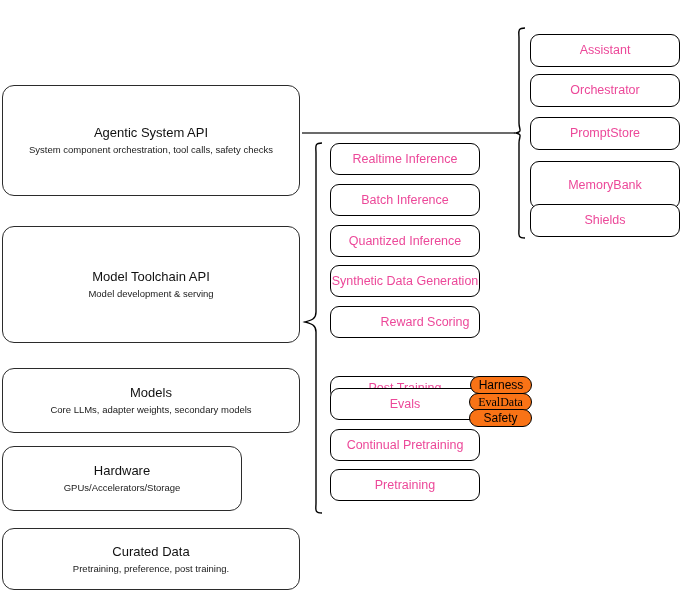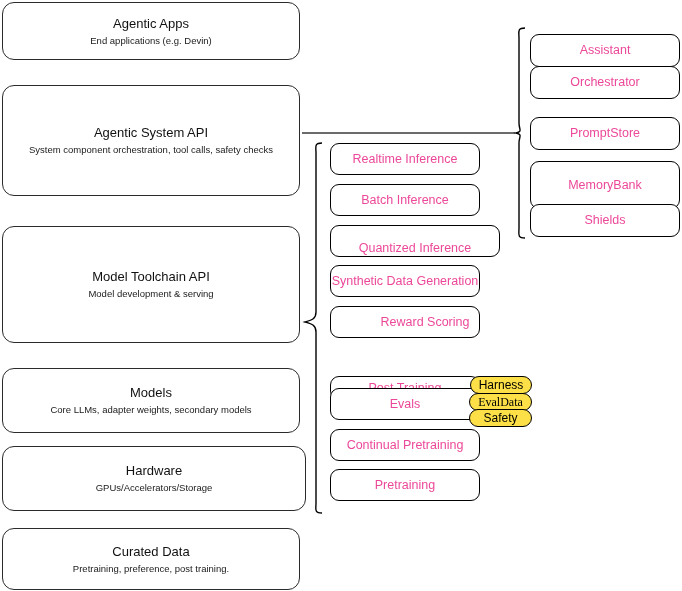--- a/index.html
+++ b/index.html
@@ -66,21 +66,21 @@
     color: #ec4899;
     white-space: nowrap;
   }
 
   
   .pill {
     position: absolute;
     box-sizing: border-box;
     border: 1.4px solid #000000;
     border-radius: 999px;
-    background: #fde047;
+    background: #f97316;
     display: flex;
     align-items: center;
     justify-content: center;
     z-index: 5;
   }
   .pill-label {
     font-size: 12px;
     line-height: 14px;
     color: #000000;
     white-space: nowrap;
@@ -126,57 +126,53 @@
 
     <path class="brace-path" d="M 525 28
              C 517 28, 519 32, 519 38
              L 519 123
              C 519 130, 523 131, 516 133
              C 523 135, 519 136, 519 143
              L 519 228
              C 519 234, 517 238, 525 238"></path>
   </svg>
 
-  <div class="stack-box" style="left:2px; top:2px; width:298px; height:58px;">
-    <div class="stack-title">Agentic Apps</div>
-    <div class="stack-sub">End applications (e.g. Devin)</div>
-  </div>
 
   <div class="stack-box" style="left:2px; top:85px; width:298px; height:111px;">
     <div class="stack-title">Agentic System API</div>
     <div class="stack-sub">System component orchestration, tool calls, safety checks</div>
   </div>
 
   <div class="stack-box" style="left:2px; top:226px; width:298px; height:117px;">
     <div class="stack-title">Model Toolchain API</div>
     <div class="stack-sub">Model development &amp; serving</div>
   </div>
 
   <div class="stack-box" style="left:2px; top:368px; width:298px; height:65px;">
     <div class="stack-title">Models</div>
     <div class="stack-sub">Core LLMs, adapter weights, secondary models</div>
   </div>
 
-  <div class="stack-box" style="left:2px; top:446px; width:304px; height:65px;">
+  <div class="stack-box" style="left:2px; top:446px; width:240px; height:65px;">
     <div class="stack-title">Hardware</div>
     <div class="stack-sub">GPUs/Accelerators/Storage</div>
   </div>
 
   <div class="stack-box" style="left:2px; top:528px; width:298px; height:62px;">
     <div class="stack-title">Curated Data</div>
     <div class="stack-sub">Pretraining, preference, post training.</div>
   </div>
 
   <div class="item-box" style="left:330px; top:143px; width:150px; height:32px;">
     <span class="item-label">Realtime Inference</span>
   </div>
   <div class="item-box" style="left:330px; top:184px; width:150px; height:32px;">
     <span class="item-label">Batch Inference</span>
   </div>
-  <div class="item-box" style="left:330px; top:225px; width:170px; height:32px;align-items:flex-end;">
+  <div class="item-box" style="left:330px; top:225px; width:150px; height:32px;">
     <span class="item-label">Quantized Inference</span>
   </div>
   <div class="item-box" style="left:330px; top:265px; width:150px; height:32px;">
     <span class="item-label">Synthetic Data Generation</span>
   </div>
   <div class="item-box" style="left:330px; top:306px; width:150px; height:32px;padding-left:40px;">
     <span class="item-label">Reward Scoring</span>
   </div>
   <div class="item-box" style="left:330px; top:328px; width:150px; height:24px;margin-top:48px;">
     <span class="item-label">Post Training</span>
@@ -197,21 +193,21 @@
   <div class="pill" style="left:469px; top:393px; width:63px; height:18px; z-index:7;font-family:Liberation Serif, serif;">
     <span class="pill-label">EvalData</span>
   </div>
   <div class="pill" style="left:469px; top:409px; width:63px; height:18px; z-index:8;">
     <span class="pill-label">Safety</span>
   </div>
 
   <div class="item-box" style="left:530px; top:34px; width:150px; height:33px;">
     <span class="item-label">Assistant</span>
   </div>
-  <div class="item-box" style="left:530px; top:66px; width:150px; height:33px;">
+  <div class="item-box" style="left:530px; top:74px; width:150px; height:33px;">
     <span class="item-label">Orchestrator</span>
   </div>
   <div class="item-box" style="left:530px; top:117px; width:150px; height:33px;">
     <span class="item-label">PromptStore</span>
   </div>
   <div class="item-box" style="left:530px; top:161px; width:150px; height:48px;">
     <span class="item-label">MemoryBank</span>
   </div>
   <div class="item-box" style="left:530px; top:204px; width:150px; height:33px;">
     <span class="item-label">Shields</span>

